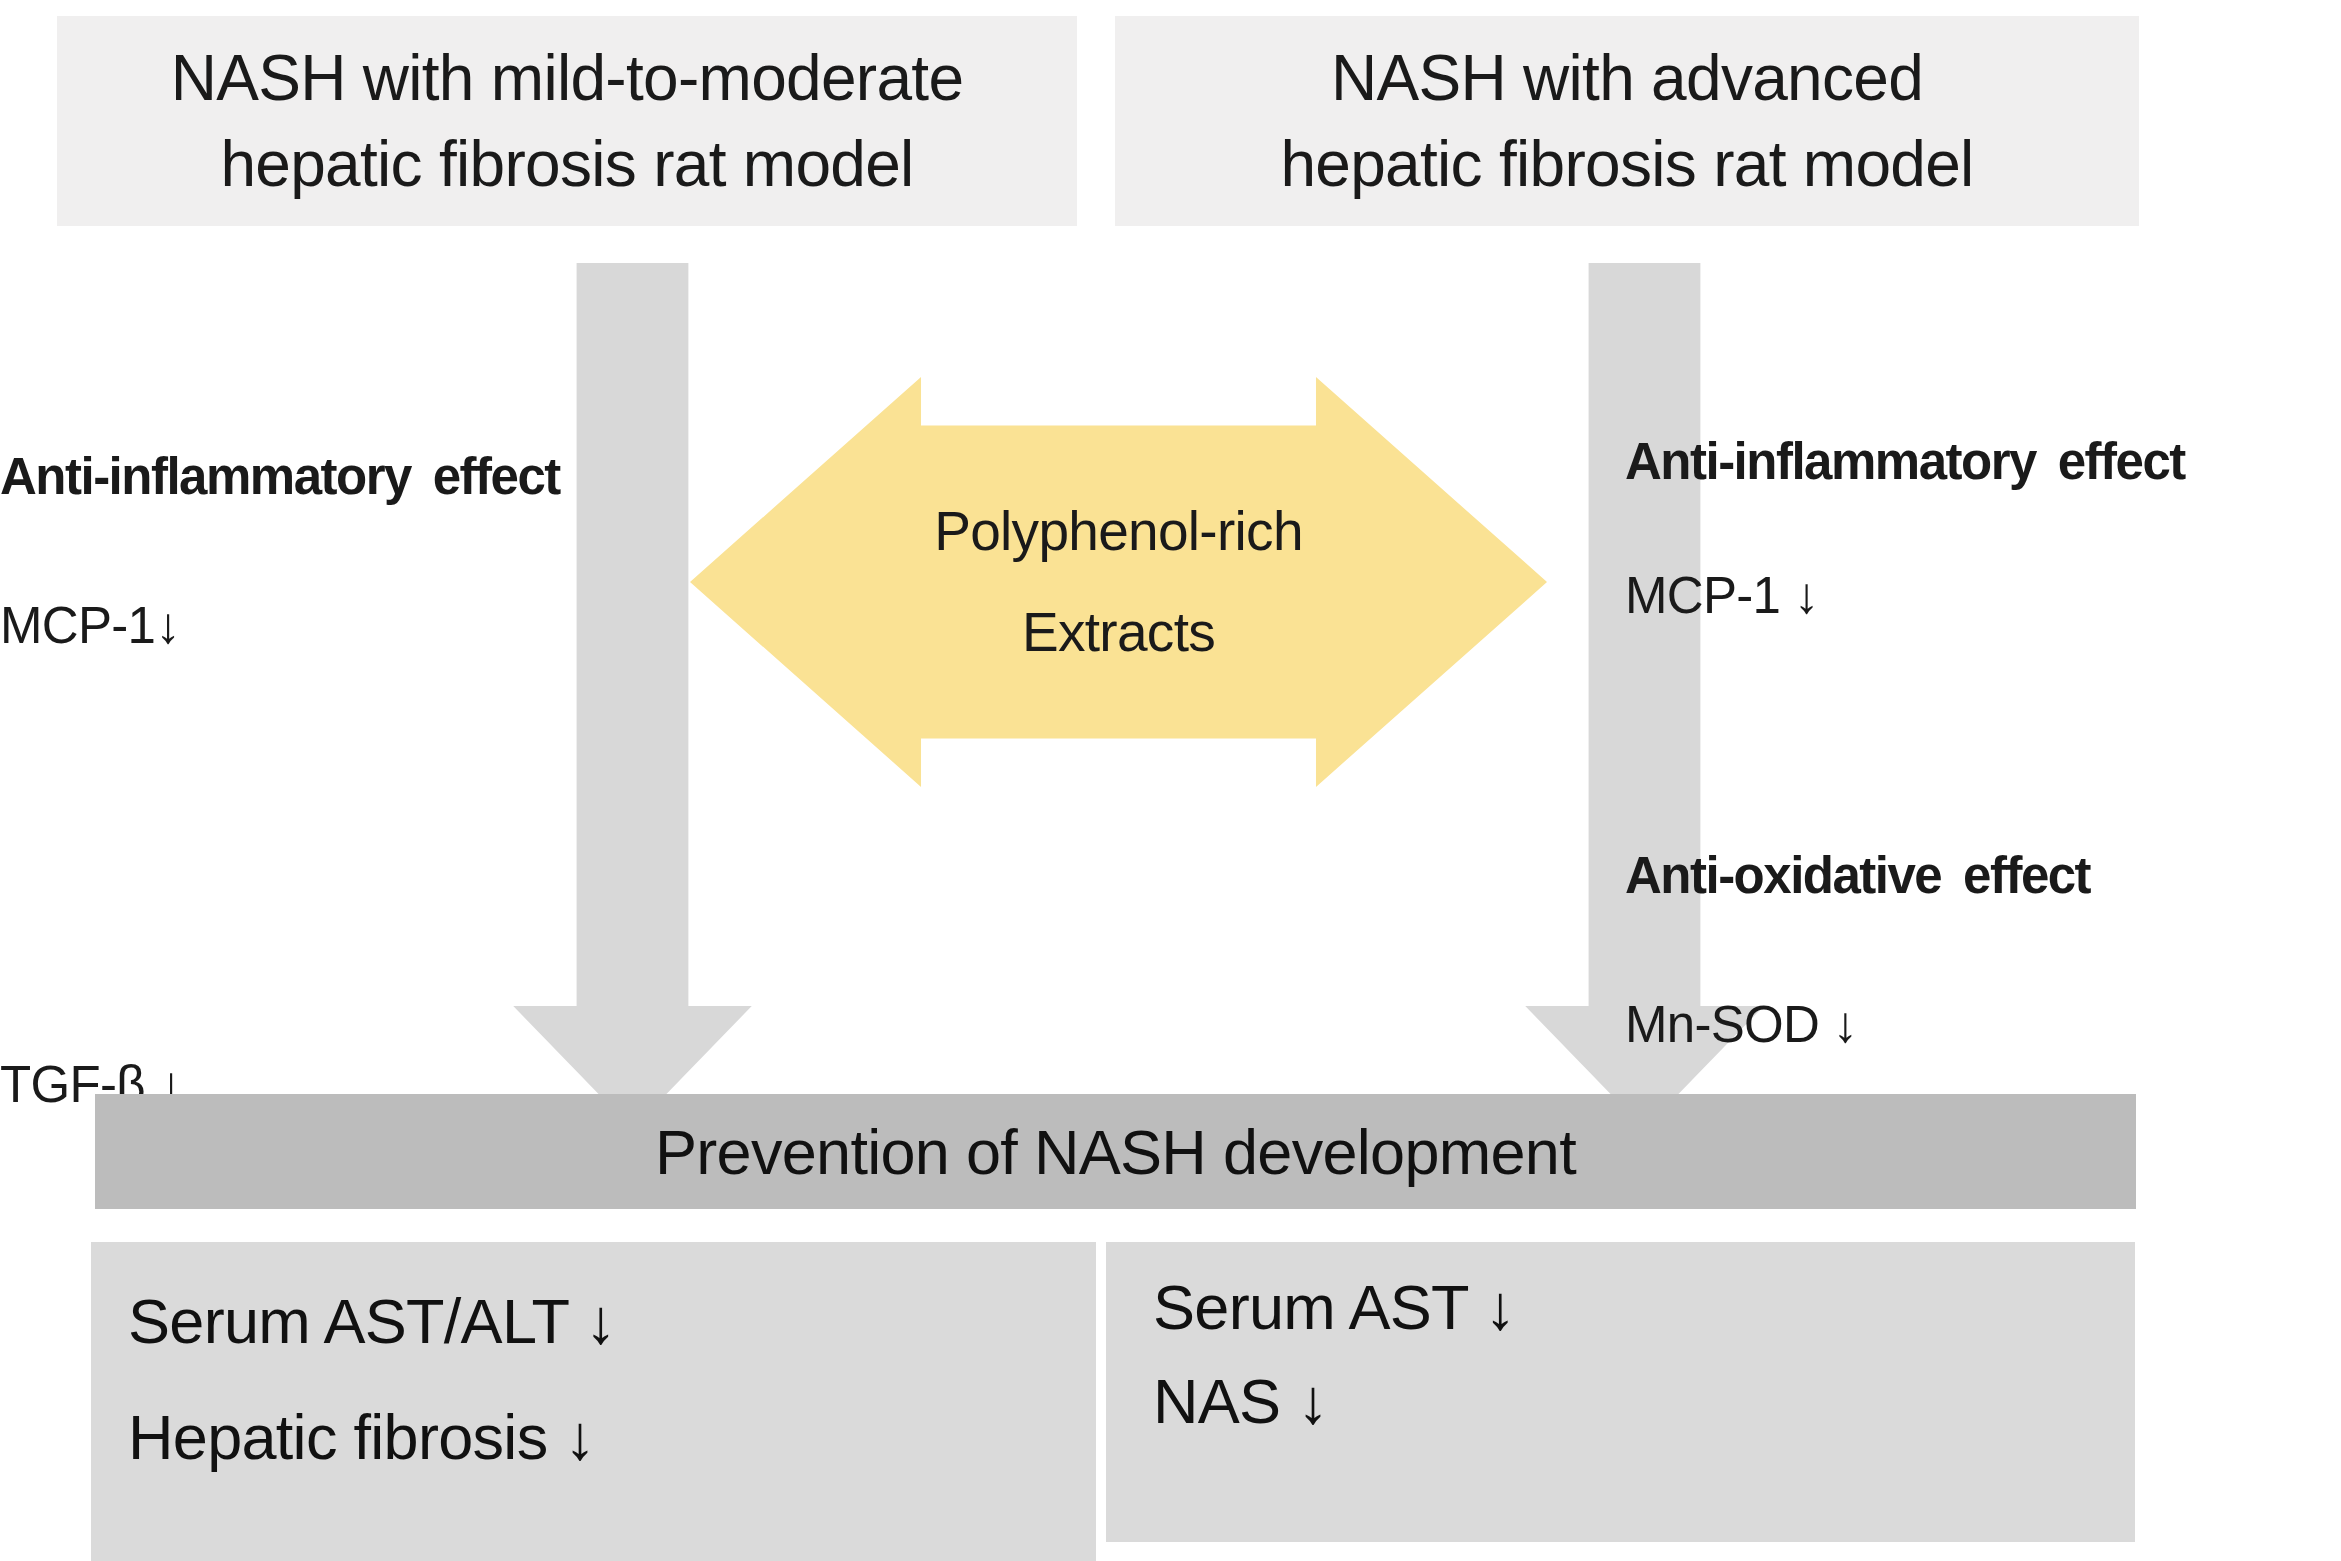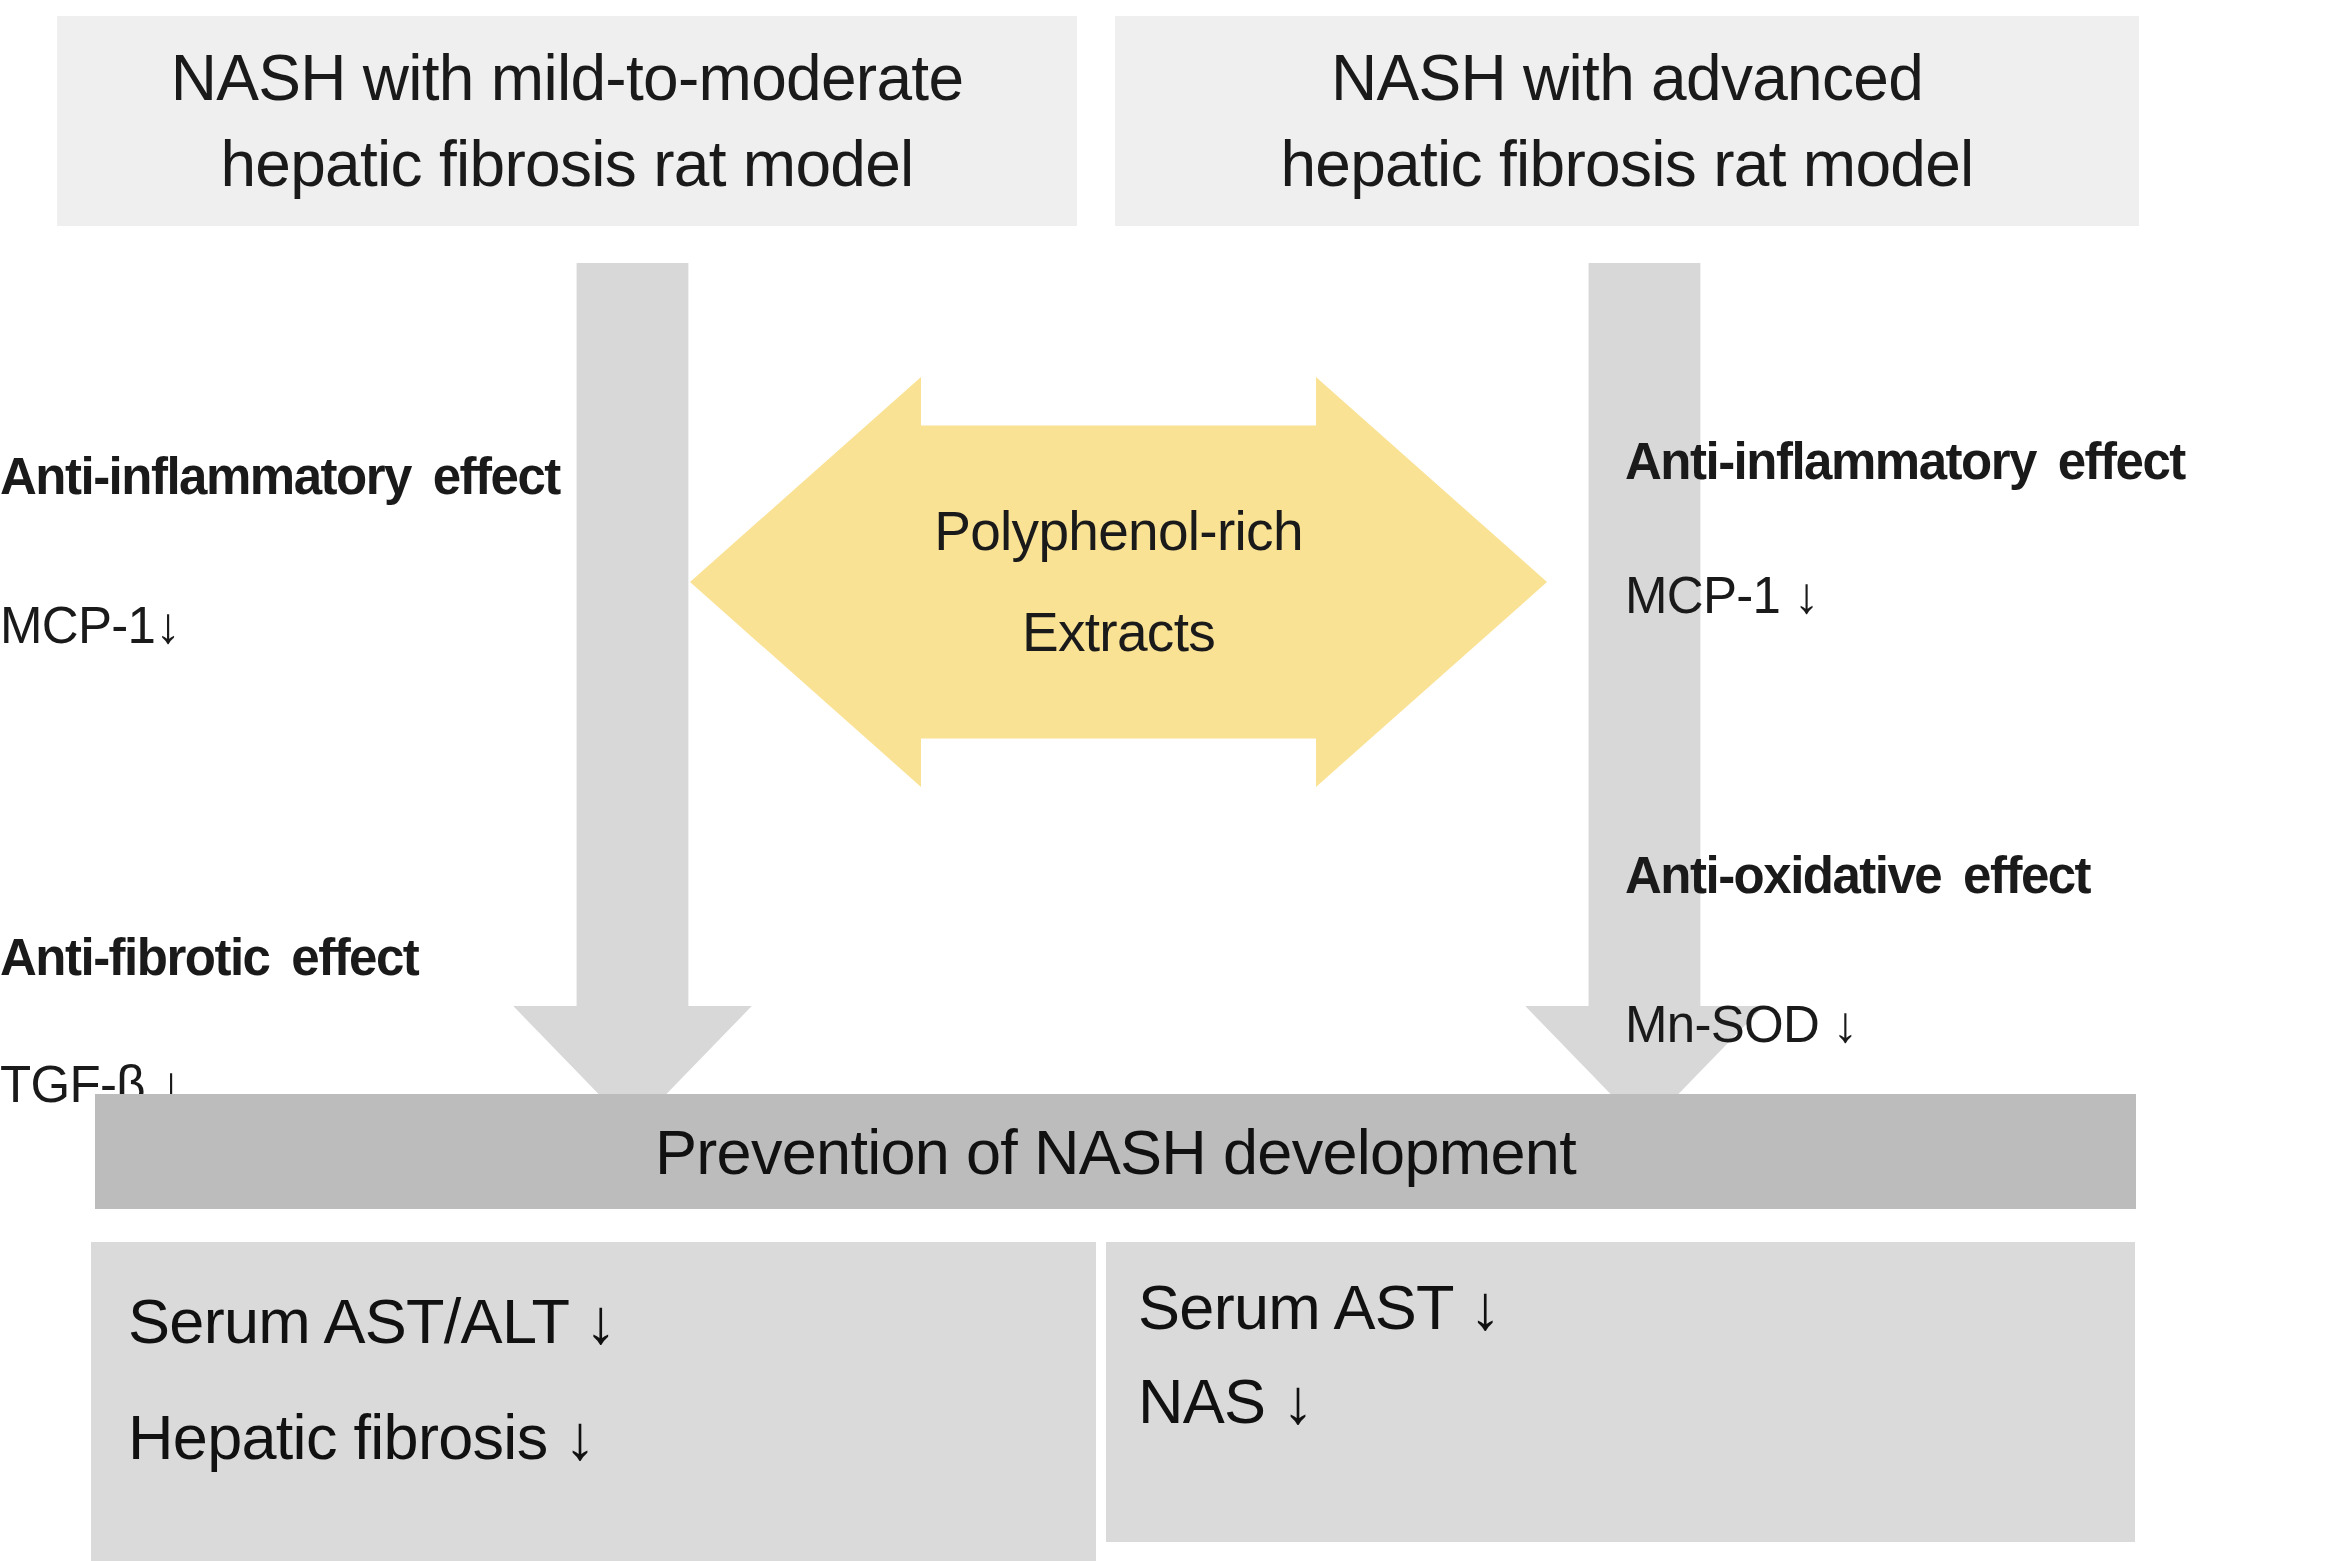--- a/index.html
+++ b/index.html
@@ -73,21 +73,21 @@
     letter-spacing: -0.7px;
     color: #111111;
   }
   .outcome-box-left {
     left: 91px; top: 1242px; width: 1005px; height: 342px;
     padding: 21px 0 0 37px; box-sizing: border-box;
     line-height: 116px;
   }
   .outcome-box-right {
     left: 1106px; top: 1242px; width: 1029px; height: 300px;
-    padding: 18px 0 0 32px; box-sizing: border-box;
+    padding: 18px 0 0 47px; box-sizing: border-box;
     line-height: 94px;
   }
 </style>
 </head>
 <body>
 
 <div class="canvas">
 
   <div class="abs model-box model-box-left">
     <div>NASH with mild-to-moderate</div>
@@ -108,21 +108,20 @@
   <svg class="abs center-arrow-svg" viewBox="0 0 1150 550">
     <polygon points="0,275 310,0 310,65 840,65 840,0 1150,275 840,550 840,485 310,485 310,550" fill="#fae294"></polygon>
   </svg>
   <div class="abs center-arrow-label">
     <div>Polyphenol-rich</div>
     <div>Extracts</div>
   </div>
 
   <div class="abs fx-line fx-left fx-bold" style="top:436px">Anti-inflammatory effect</div>
   <div class="abs fx-line fx-left" style="top:585px">MCP-1↓</div>
-  <div class="abs fx-line fx-left fx-bold" style="top:917px">Anti-fibrotic effect</div>
   <div class="abs fx-line fx-left" style="top:1044px">TGF-β ↓</div>
 
   <div class="abs fx-line fx-right fx-bold" style="top:421px">Anti-inflammatory effect</div>
   <div class="abs fx-line fx-right" style="top:555px">MCP-1 ↓</div>
   <div class="abs fx-line fx-right fx-bold" style="top:835px">Anti-oxidative effect</div>
   <div class="abs fx-line fx-right" style="top:984px">Mn-SOD ↓</div>
 
   <div class="abs outcome-header">
     <div>Prevention of NASH development</div>
   </div>

